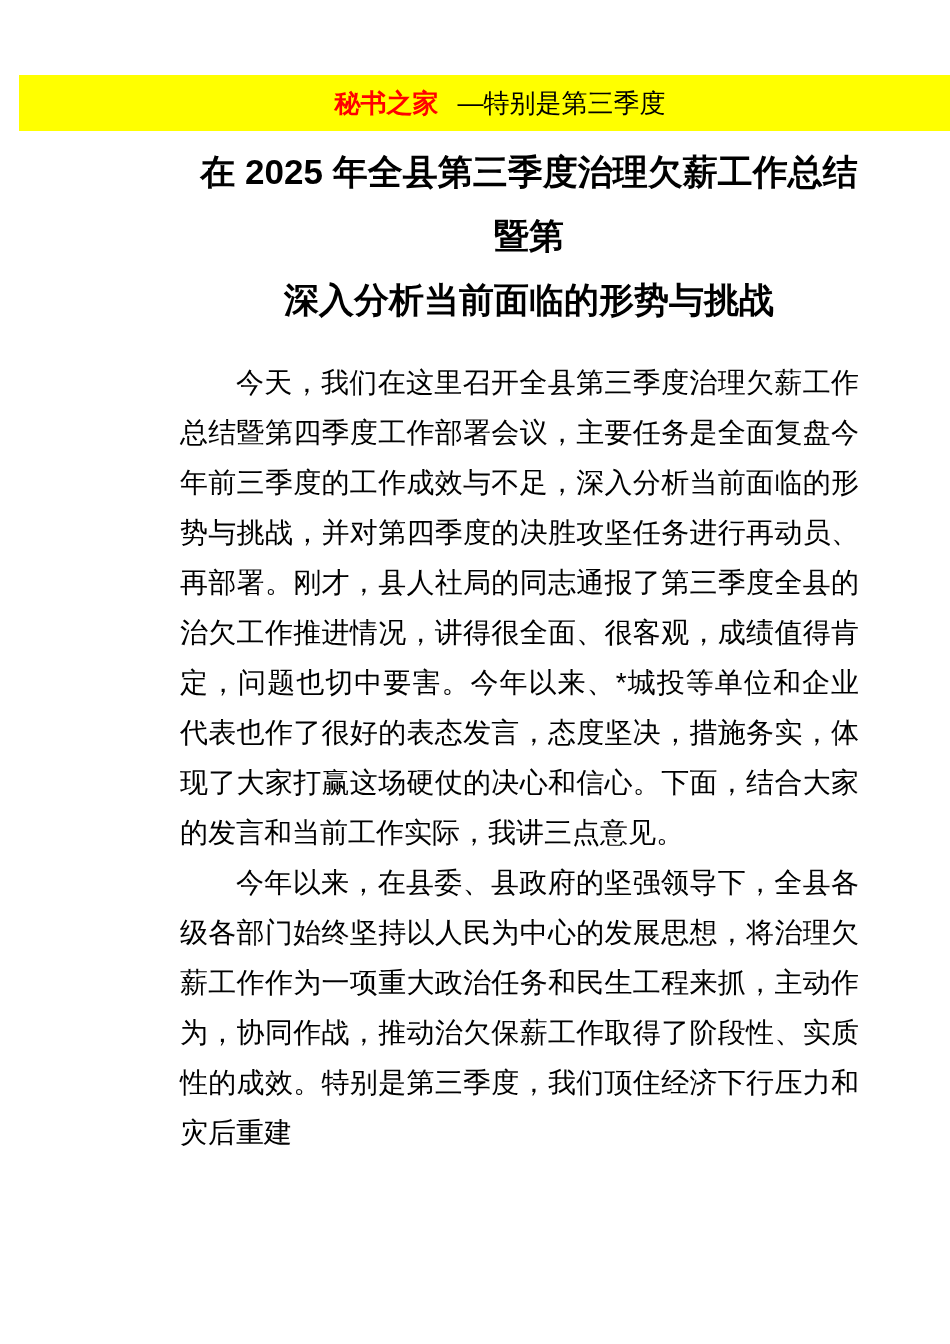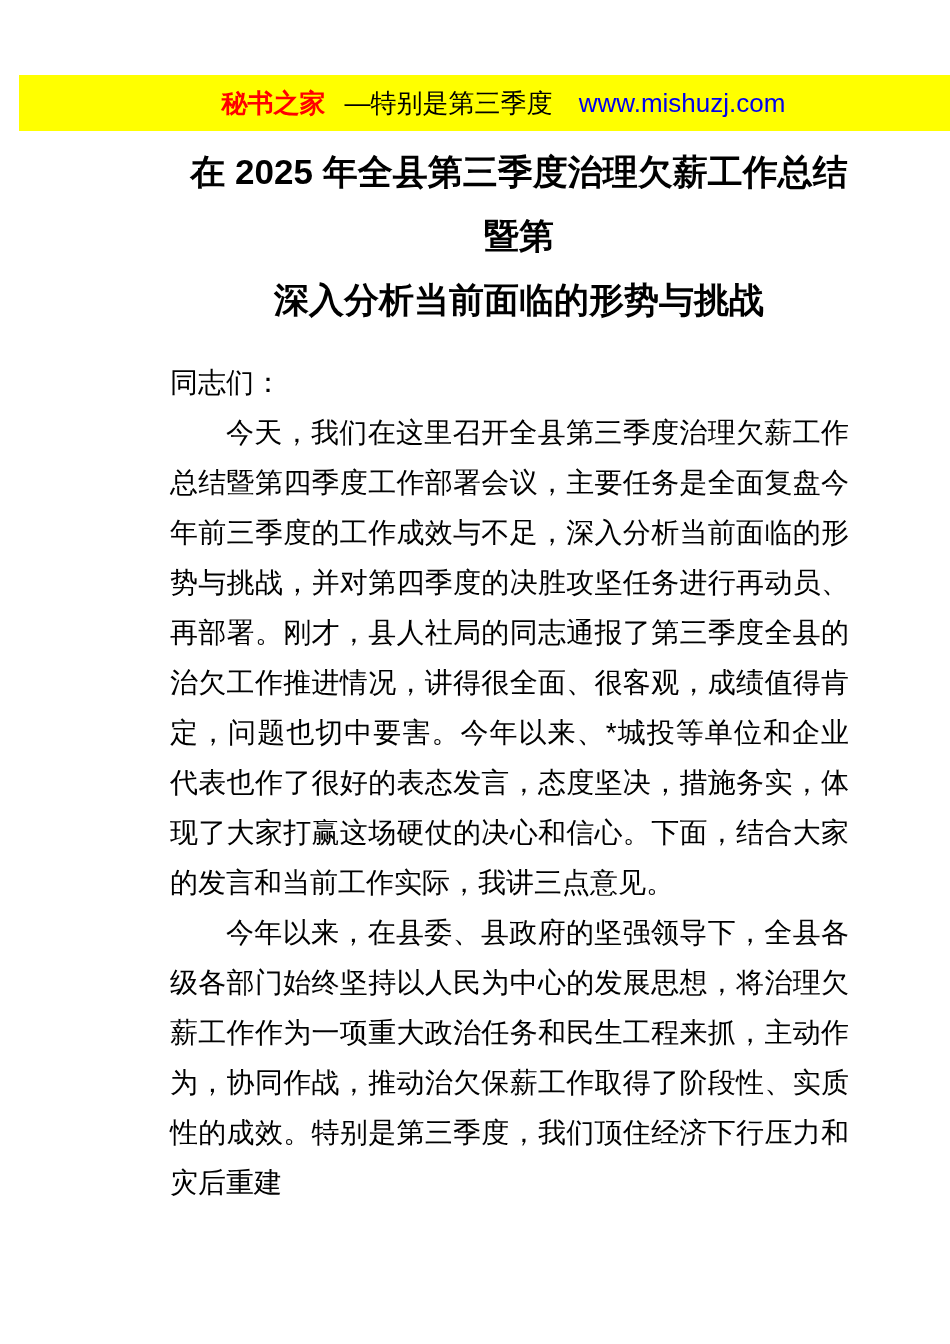--- a/index.html
+++ b/index.html
@@ -37,21 +37,21 @@
     .banner .tagline {
       color: var(--text_black, #000000);
     }
     .banner .url {
       color: var(--link_blue, #0000ee);
       cursor: pointer;
     }
     .content {
       position: absolute;
       top: 140px;
-      left: 132px;
+      left: 142px;
       width: 698px;
     }
     .doc-title {
       font-size: 35px;
       font-weight: bold;
       text-align: center;
       line-height: 64px;
       color: var(--text_black, #000000);
     }
     .body-text {
@@ -70,26 +70,25 @@
       text-indent: 0;
     }
     .body-text p.heading {
       font-weight: bold;
     }
   </style>
 </head>
 <body>
 
 <div class="banner">
-  <span class="brand">秘书之家</span><span class="tagline">—特别是第三季度 </span><span class="url">www.mishuzj.com</span>
+  <span class="brand">秘书之家</span><span class="tagline">—特别是第三季度 </span>
 </div>
 
 <div class="content">
   <div class="doc-title">
     <div>在 2025 年全县第三季度治理欠薪工作总结暨第</div>
     <div>深入分析当前面临的形势与挑战</div>
   </div>
   <div class="body-text">
-    <p class="salutation">同志们：</p>
     <p>今天，我们在这里召开全县第三季度治理欠薪工作总结暨第四季度工作部署会议，主要任务是全面复盘今年前三季度的工作成效与不足，深入分析当前面临的形势与挑战，并对第四季度的决胜攻坚任务进行再动员、再部署。刚才，县人社局的同志通报了第三季度全县的治欠工作推进情况，讲得很全面、很客观，成绩值得肯定，问题也切中要害。今年以来、*城投等单位和企业代表也作了很好的表态发言，态度坚决，措施务实，体现了大家打赢这场硬仗的决心和信心。下面，结合大家的发言和当前工作实际，我讲三点意见。</p>
     <p>今年以来，在县委、县政府的坚强领导下，全县各级各部门始终坚持以人民为中心的发展思想，将治理欠薪工作作为一项重大政治任务和民生工程来抓，主动作为，协同作战，推动治欠保薪工作取得了阶段性、实质性的成效。特别是第三季度，我们顶住经济下行压力和灾后重建</p>
   </div>
 </div>
 
 </body></html>

